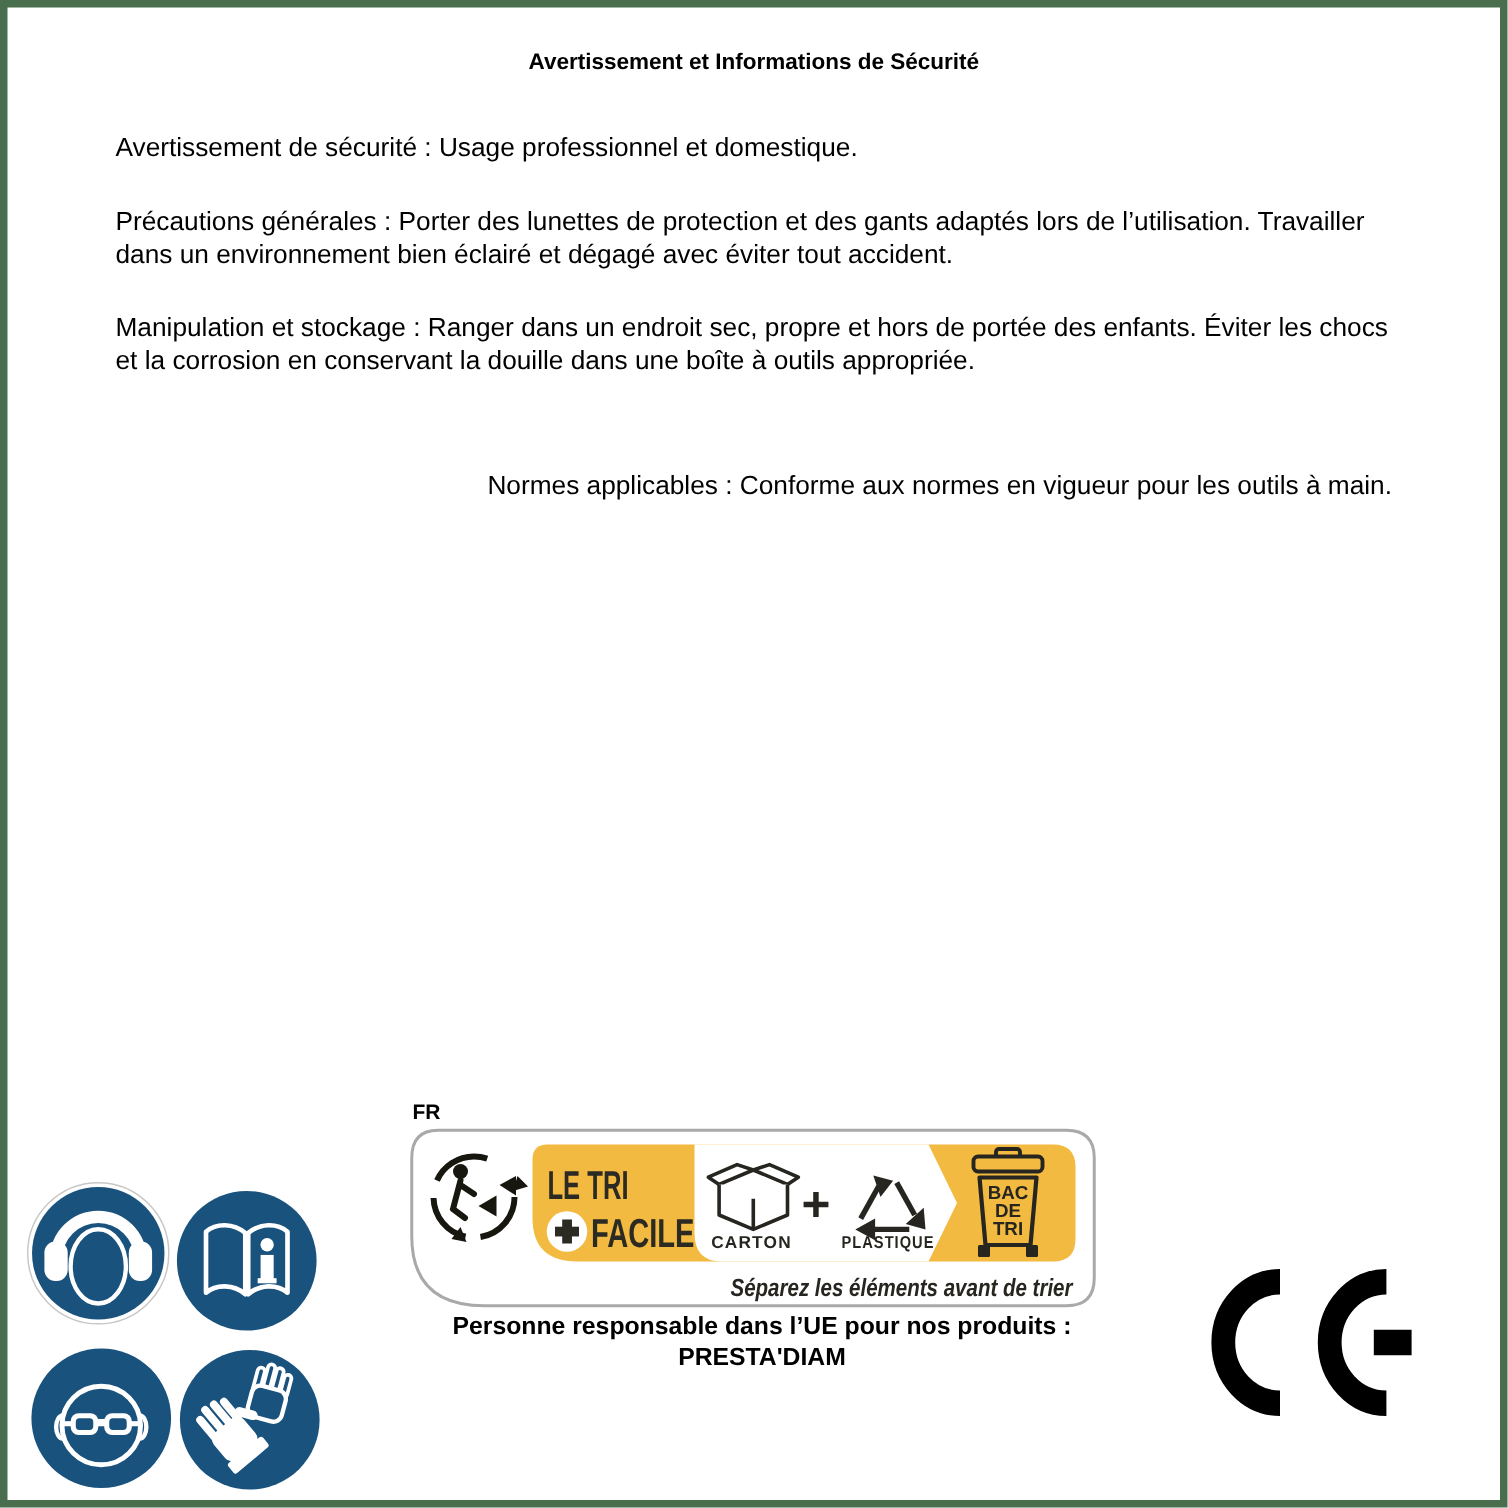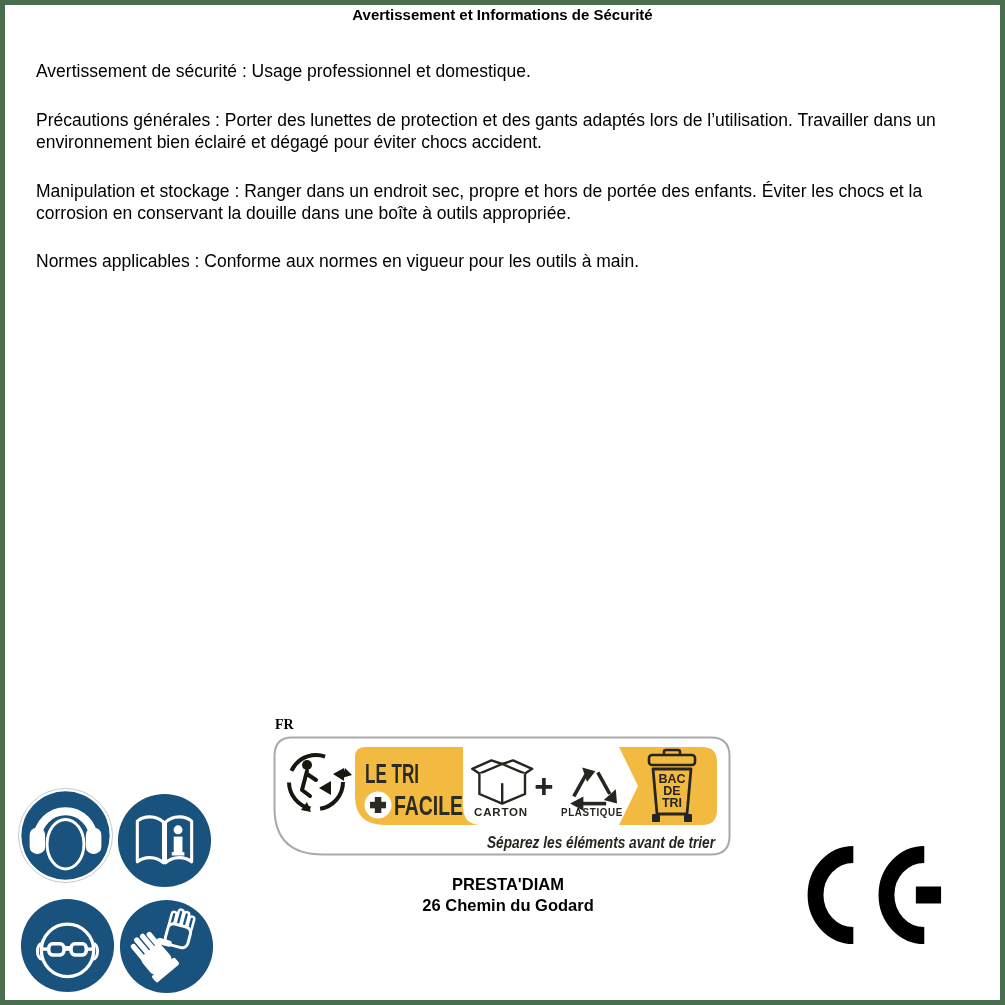--- a/index.html
+++ b/index.html
@@ -1,50 +1,50 @@
 <!DOCTYPE html>
 <html><head>
 <meta charset="utf-8">
 <style>
   html,body{margin:0;padding:0;}
   body{
     width:1005px;height:1005px;box-sizing:border-box;position:relative;
     background:#ffffff;border:5px solid #486e4e;overflow:hidden;
     font-family:"Liberation Sans", sans-serif;color:#000;
   }
-  .title{margin:0;text-align:center;font-size:15px;font-weight:bold;line-height:20px;}
-  .content{padding:0 31px;}
+  .title{margin:0;padding-top:27px;text-align:center;font-size:15px;font-weight:bold;line-height:20px;}
+  .content{padding:0 72px;}
   .content p{margin:26px 0 0 0;font-size:17.5px;line-height:22.5px;}
   .content p.first{margin-top:35px;}
-  .content p.extra-gap{margin-top:25px;}
+  .content p.extra-gap{margin-top:60px;text-align:right;}
 
   .sicon{position:absolute;width:97px;height:97px;}
   #si-ear{left:12px;top:782px;}
   #si-book{left:111px;top:787px;}
   #si-goggles{left:14px;top:892px;}
   #si-gloves{left:113px;top:893px;}
 
   .infotri{position:absolute;left:268px;top:712px;width:460px;}
-  .infotri .fr{font-weight:bold;font-size:14px;line-height:16px;margin:0 0 3px 2px;font-family:Liberation Serif, serif;}
+  .infotri .fr{font-weight:bold;font-size:14px;line-height:16px;margin:16px 0 3px 2px;}
 
   .address{position:absolute;left:223px;top:869px;width:560px;text-align:center;
     font-weight:bold;font-size:16.5px;line-height:20.5px;}
 
   .ce{position:absolute;left:797px;top:840px;}
 
   svg text{font-family:"Liberation Sans", sans-serif;}
 </style>
 </head>
 <body>
 
 <h1 class="title">Avertissement et Informations de Sécurité</h1>
 
 <div class="content">
   <p class="first">Avertissement de sécurité : Usage professionnel et domestique.</p>
-  <p>Précautions générales : Porter des lunettes de protection et des gants adaptés lors de l’utilisation. Travailler dans un environnement bien éclairé et dégagé pour éviter chocs accident.</p>
+  <p>Précautions générales : Porter des lunettes de protection et des gants adaptés lors de l’utilisation. Travailler dans un environnement bien éclairé et dégagé avec éviter tout accident.</p>
   <p>Manipulation et stockage : Ranger dans un endroit sec, propre et hors de portée des enfants. Éviter les chocs et la corrosion en conservant la douille dans une boîte à outils appropriée.</p>
   <p class="extra-gap">Normes applicables : Conforme aux normes en vigueur pour les outils à main.</p>
 </div>
 
 <svg class="sicon" id="si-ear" viewBox="0 0 100 100">
   <circle cx="50" cy="50" r="48.5" fill="#ffffff" stroke="#c7c7c7" stroke-width="1"></circle>
   <circle cx="50" cy="50" r="45.5" fill="#1a527e"></circle>
   <path d="M21,54 A29,29 0 0 1 79,54" fill="none" stroke="#ffffff" stroke-width="8.5"></path>
   <rect x="13" y="42" width="16" height="27" rx="7.5" fill="#ffffff"></rect>
   <rect x="71" y="42" width="16" height="27" rx="7.5" fill="#ffffff"></rect>
@@ -147,21 +147,21 @@
       <text x="23" y="33" text-anchor="middle" font-size="12.5" font-weight="bold" fill="#26251f">BAC</text>
       <text x="23" y="45" text-anchor="middle" font-size="12.5" font-weight="bold" fill="#26251f">DE</text>
       <text x="23" y="57" text-anchor="middle" font-size="12.5" font-weight="bold" fill="#26251f">TRI</text>
     </g>
 
     <text x="442" y="112" text-anchor="end" font-size="16.5" font-style="italic" font-weight="bold" fill="#26251f" textLength="228" lengthAdjust="spacingAndGlyphs">Séparez les éléments avant de trier</text>
   </svg>
 </div>
 
 <div class="address">
+  <div>Personne responsable dans l’UE pour nos produits :</div>
   <div>PRESTA'DIAM</div>
-  <div>26 Chemin du Godard</div>
 </div>
 
 <svg class="ce" width="140" height="100" viewBox="0 0 150 100" preserveAspectRatio="none">
   <path d="M55,9.5 A40.5,40.5 0 0 0 55,90.5" fill="none" stroke="#000000" stroke-width="17"></path>
   <path d="M131,9.5 A40.5,40.5 0 0 0 131,90.5" fill="none" stroke="#000000" stroke-width="17"></path>
   <path d="M122,50 H149" fill="none" stroke="#000000" stroke-width="17"></path>
 </svg>
 
 </body></html>

